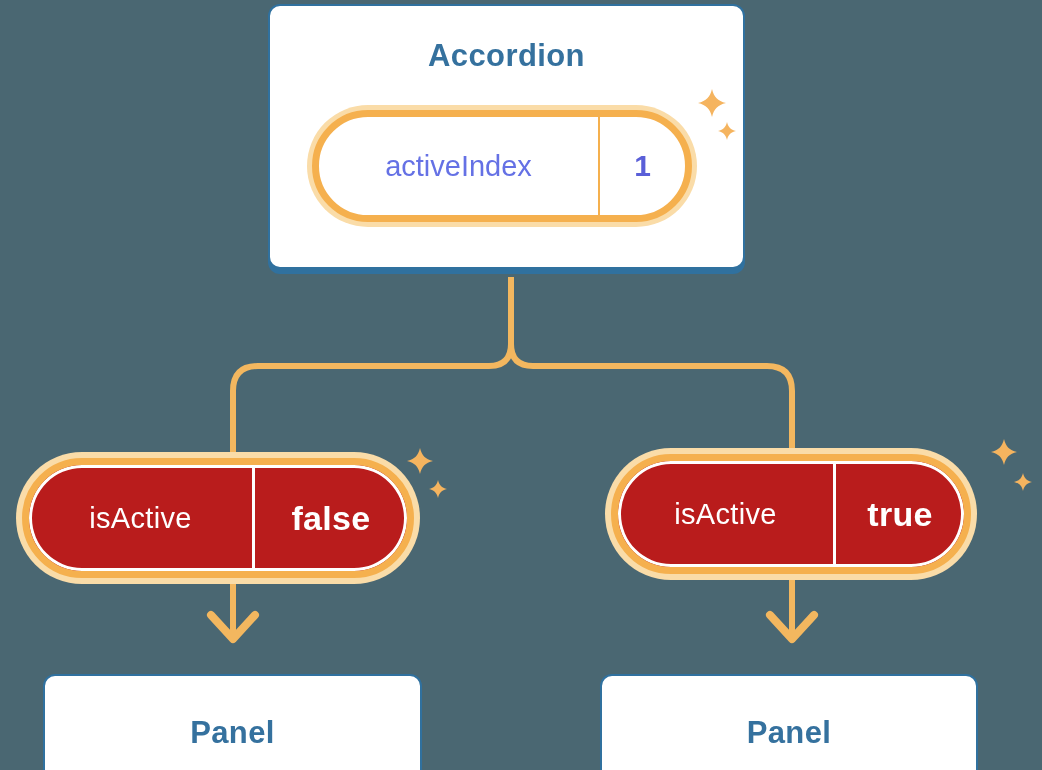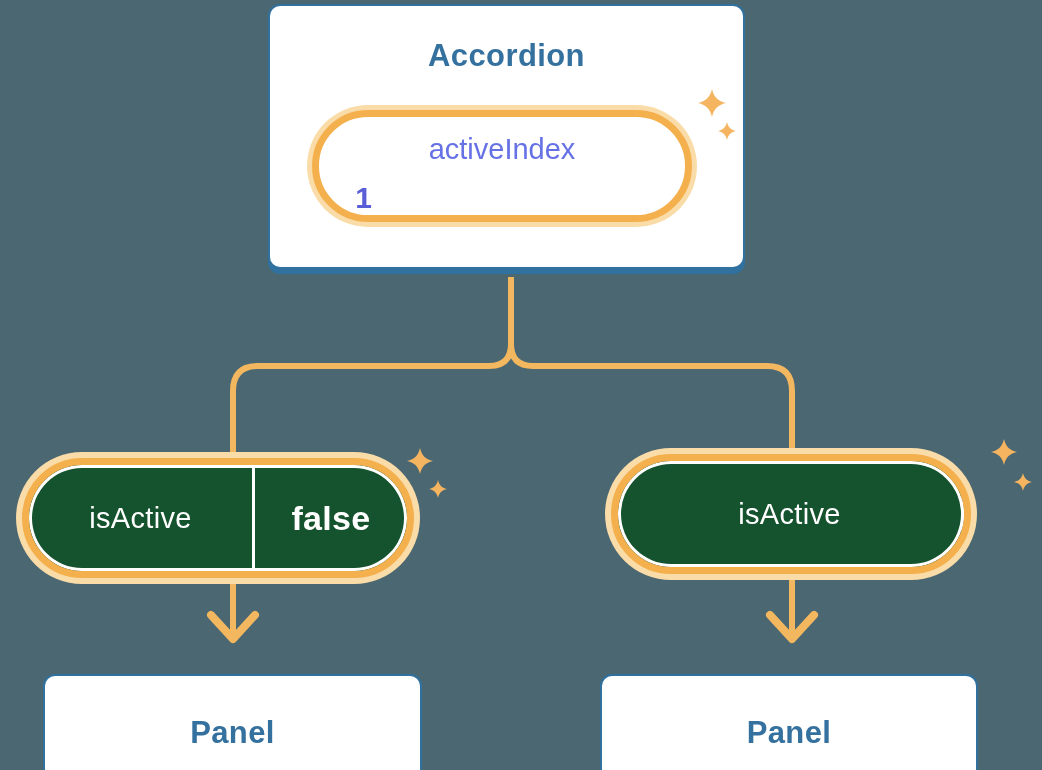--- a/index.html
+++ b/index.html
@@ -18,30 +18,30 @@
     color:#35719E;letter-spacing:.4px;
   }
   .gold-pill{
     position:absolute;border-radius:999px;background:#FADCA8;box-sizing:border-box;z-index:3;
   }
   .gold-pill .ring{
     width:100%;height:100%;border-radius:999px;border:7px solid #F5B04E;
     box-sizing:border-box;display:flex;align-items:stretch;overflow:hidden;
   }
   .state-pill{left:307px;top:105px;width:390px;height:122px;padding:5px;}
-  .state-pill .ring{background:#ffffff;flex-direction:column;}
+  .state-pill .ring{background:#ffffff;}
   .state-name{
     flex:1;display:flex;align-items:center;justify-content:center;
     font-size:29px;color:#6571E5;
   }
   .state-value{
     width:85px;border-left:2px solid #F5B04E;display:flex;align-items:center;
     justify-content:center;font-size:30px;font-weight:700;color:#5A5FD8;
   }
-  .prop-pill .ring{background:#14532d;box-shadow:inset 0 0 0 3px #ffffff;}
+  .prop-pill .ring{background:#b91c1c;box-shadow:inset 0 0 0 3px #ffffff;}
   .prop-pill-left{left:16px;top:452px;width:404px;height:132px;padding:6px;}
   .prop-pill-right{left:605px;top:448px;width:372px;height:132px;padding:6px;}
   .prop-name{
     flex:1;display:flex;align-items:center;justify-content:center;
     font-size:29px;color:#ffffff;letter-spacing:.3px;
   }
   .prop-divider{width:3px;background:#ffffff;}
   .prop-value{
     display:flex;align-items:center;justify-content:center;
     font-size:34px;font-weight:700;color:#ffffff;letter-spacing:.3px;
@@ -88,20 +88,21 @@
       <div class="prop-name">isActive</div>
       <div class="prop-divider"></div>
       <div class="prop-value">false</div>
     </div>
   </div>
 
   <div class="gold-pill prop-pill prop-pill-right">
     <div class="ring">
       <div class="prop-name">isActive</div>
       <div class="prop-divider"></div>
+      <div class="prop-value">true</div>
     </div>
   </div>
 
   <div class="card panel panel-left">Panel</div>
   <div class="card panel panel-right">Panel</div>
 
   <svg class="sparkle" style="left:698px;top:89px" width="28" height="28" viewBox="-12 -12 24 24">
     <path fill="#F5B45F" d="M0 -12 C1.8 -4.8 4.8 -1.8 12 0 C4.8 1.8 1.8 4.8 0 12 C-1.8 4.8 -4.8 1.8 -12 0 C-4.8 -1.8 -1.8 -4.8 0 -12 Z"></path>
   </svg>
   <svg class="sparkle" style="left:718px;top:122px" width="18" height="18" viewBox="-12 -12 24 24">

